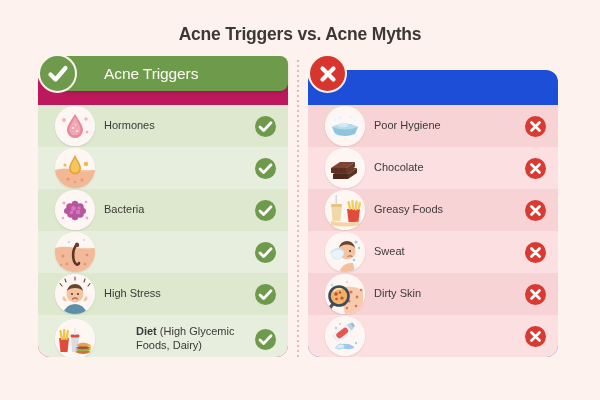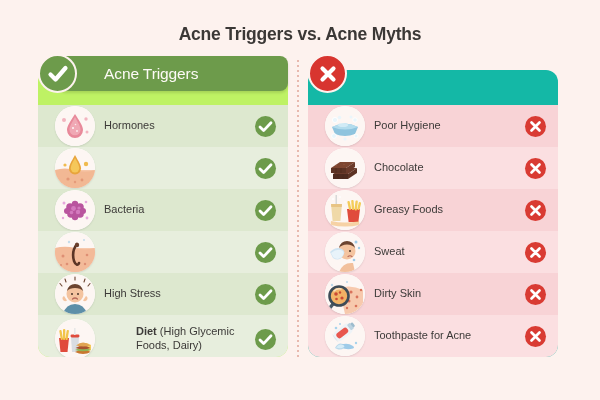--- a/index.html
+++ b/index.html
@@ -58,22 +58,22 @@
   
   .panel {
     position: absolute;
     top: 14px;
     left: 0;
     width: 250px;
     height: 287px;
     border-radius: 12px;
     overflow: hidden;
   }
-  .panel.green { background: #bef264; }
-  .panel.red   { background: #14b8a6; text-decoration: underline; }
+  .panel.green { background: #be185d; }
+  .panel.red   { background: #1d4ed8; text-decoration: underline; }
 
   
   .header-bar {
     position: absolute;
     top: 0;
     height: 35px;
     border-radius: 8px;
     display: flex;
     align-items: center;
     z-index: 3;
@@ -540,21 +540,20 @@
               <path d="M10 32 q3 -6 8 -4 q4 1.6 1 4 q-3 2.4 -7 1 Z" fill="#bcd9ea"></path>
               <path d="M16 29 q6 -3 12 1 q2 1.5 0 2.5 q-6 2 -12 -1 Z" fill="#9ecbe8"></path>
               <path d="M11 31.5 q3 -4 7 -2.5 q2.5 1 0.5 2.5 q-3 1.5 -7.5 0 Z" fill="#d6ecf7"></path>
               <g fill="#a7d3ec">
                 <circle cx="11" cy="12" r="1.3"></circle>
                   <circle cx="15" cy="8" r="1"></circle>
                 <circle cx="31" cy="27" r="1.2"></circle>
               </g>
             </svg>
           </span>
-          <span class="row-label">Toothpaste for Acne</span>
           <span class="mark red">
             <svg width="21" height="21" viewBox="0 0 21 21">
               <path d="M6.5 6.5 L14.5 14.5 M14.5 6.5 L6.5 14.5" stroke="#ffffff" stroke-width="2.7" stroke-linecap="round"></path>
             </svg>
           </span>
         </div>
 
       </div>
     </div>
 

